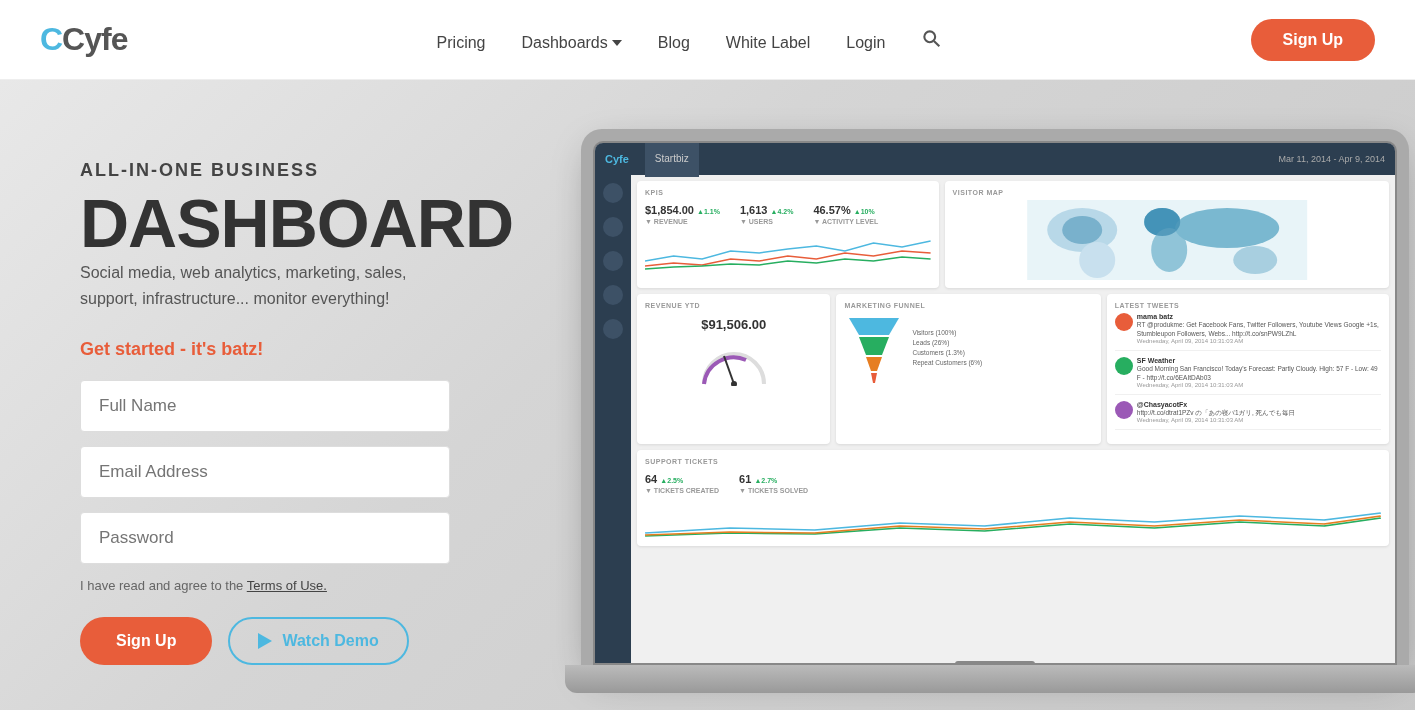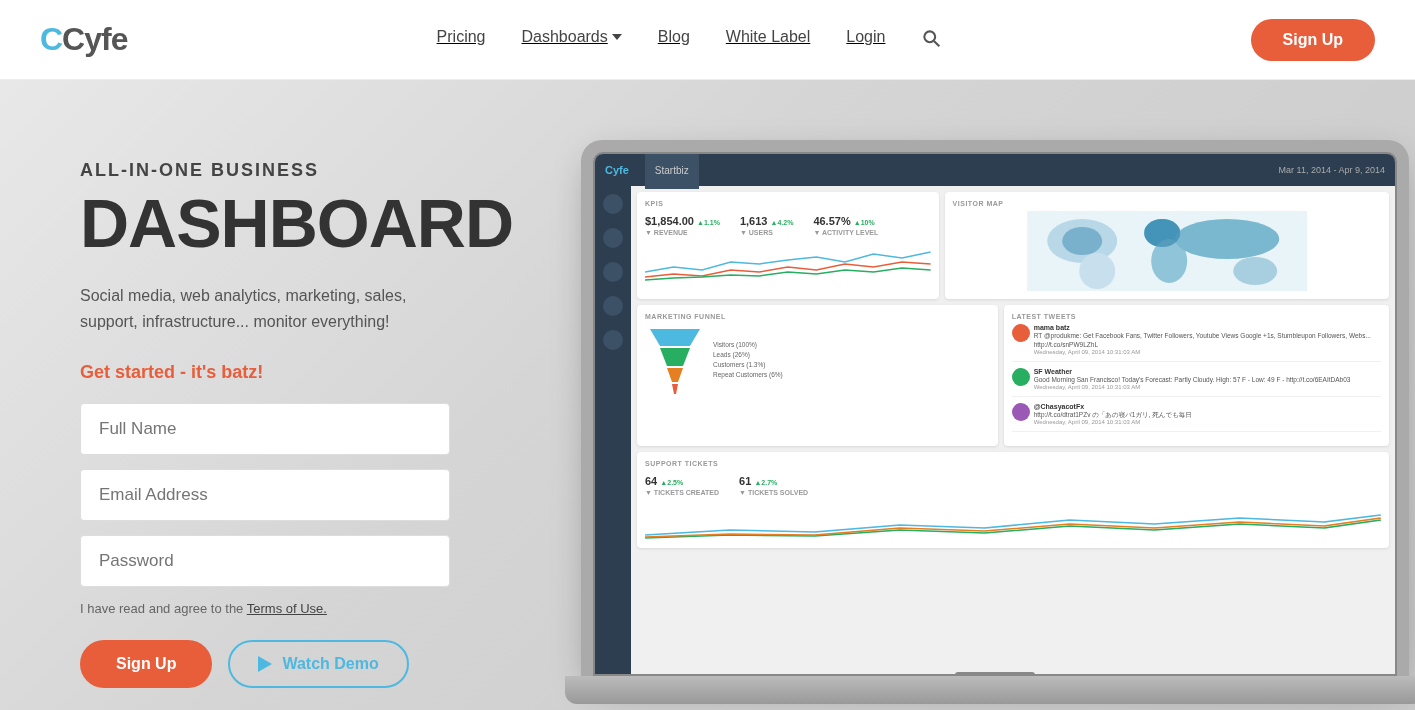--- a/index.html
+++ b/index.html
@@ -7,41 +7,41 @@
 
     
     .header {
       display: flex; align-items: center; justify-content: space-between;
       padding: 0 40px; height: 80px; background: #fff;
       border-bottom: 1px solid #eee; position: relative; z-index: 10;
     }
     .logo { display: flex; align-items: center; }
     .logo-text { font-size: 32px; font-weight: 700; color: #555; letter-spacing: -1px; }
     .logo-text .c-letter { color: #4db8e0; }
-    .nav { display: flex; align-items: flex-start; gap: 36px; text-decoration: underline; }
+    .nav { display: flex; align-items: flex-end; gap: 36px; }
     .nav-item { font-size: 16px; color: #444; cursor: pointer; text-decoration: none; }
     .nav-dashboards { display: flex; align-items: center; gap: 4px; }
     .chevron-down { width: 0; height: 0; border-left: 5px solid transparent; border-right: 5px solid transparent; border-top: 6px solid #444; display: inline-block; }
     .search-icon-header { cursor: pointer; }
     .search-icon-header svg { width: 20px; height: 20px; stroke: #555; fill: none; }
     .signup-btn {
       background: #e85d3a; color: #fff; border: none; border-radius: 28px;
       padding: 12px 32px; font-size: 16px; font-weight: 600; cursor: pointer;
     }
 
     
     .hero {
       background: linear-gradient(135deg, #e8e8e8 0%, #d5d5d5 40%, #c8c8c8 100%);
       min-height: 642px; display: flex; align-items: stretch; position: relative; overflow: hidden;
     }
     .hero-left {
       width: 520px; padding: 80px 60px 60px 80px; display: flex; flex-direction: column; justify-content: center; flex-shrink: 0;
     }
     .hero-subtitle { font-size: 18px; font-weight: 600; color: #444; letter-spacing: 2px; text-transform: uppercase; margin-bottom: 8px; }
-    .hero-title { font-size: 68px; font-weight: 800; color: #333; line-height: 1.0; letter-spacing: -1px; margin-bottom: 26px; }
+    .hero-title { font-size: 68px; font-weight: 800; color: #333; line-height: 1.0; letter-spacing: -1px; margin-bottom: 3px; }
     .hero-desc { font-size: 16px; color: #555; line-height: 1.6; margin-bottom: 28px; }
     .hero-cta-label { font-size: 18px; font-weight: 700; color: #e85d3a; margin-bottom: 20px; }
     .form-group { margin-bottom: 14px; }
     .form-input {
       width: 370px; padding: 15px 18px; border: 1px solid #ddd; border-radius: 4px;
       font-size: 17px; color: #999; background: #fff; outline: none;
     }
     .terms-text { font-size: 13px; color: #666; margin-bottom: 24px; }
     .terms-link { color: #444; text-decoration: underline; cursor: pointer; }
     .hero-buttons { display: flex; gap: 16px; align-items: center; }
@@ -271,20 +271,32 @@
 
                       <ellipse cx="135" cy="22" rx="18" ry="14" fill="#3a8ab0" opacity="0.7"></ellipse>
                       <ellipse cx="55" cy="30" rx="20" ry="14" fill="#3a8ab0" opacity="0.5"></ellipse>
                     </svg>
                   </div>
                 </div>
               </div>
 
               <div class="dash-row">
 
+                <div class="dash-widget revenue-widget">
+                  <div class="dash-widget-title">REVENUE YTD</div>
+                  <div class="revenue-val">$91,506.00</div>
+                  <div class="gauge-chart">
+                    <svg viewBox="0 0 80 40" width="80" height="40">
+                      <path d="M10,38 A30,30 0 0,1 70,38" fill="none" stroke="#ddd" stroke-width="4"></path>
+                      <path d="M10,38 A30,30 0 0,1 52,14" fill="none" stroke="#9b59b6" stroke-width="4"></path>
+                      <line x1="40" y1="38" x2="30" y2="10" stroke="#333" stroke-width="2"></line>
+                      <circle cx="40" cy="38" r="3" fill="#333"></circle>
+                    </svg>
+                  </div>
+                </div>
 
                 <div class="dash-widget funnel-widget">
                   <div class="dash-widget-title">MARKETING FUNNEL</div>
                   <div style="display:flex; align-items:center; gap:8px; margin-top:4px;">
                     <svg viewBox="0 0 60 70" width="60" height="70">
                       <polygon points="5,5 55,5 45,22 15,22" fill="#4db8e0"></polygon>
                       <polygon points="15,24 45,24 38,42 22,42" fill="#27ae60"></polygon>
                       <polygon points="22,44 38,44 33,58 27,58" fill="#e67e22"></polygon>
                       <polygon points="27,60 33,60 31,70 29,70" fill="#e85d3a"></polygon>
                     </svg>

